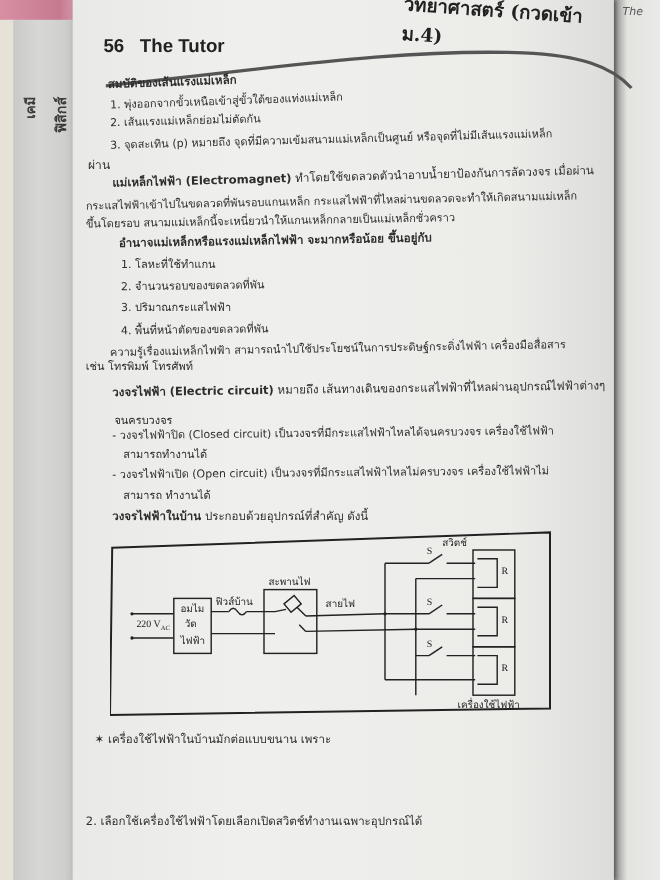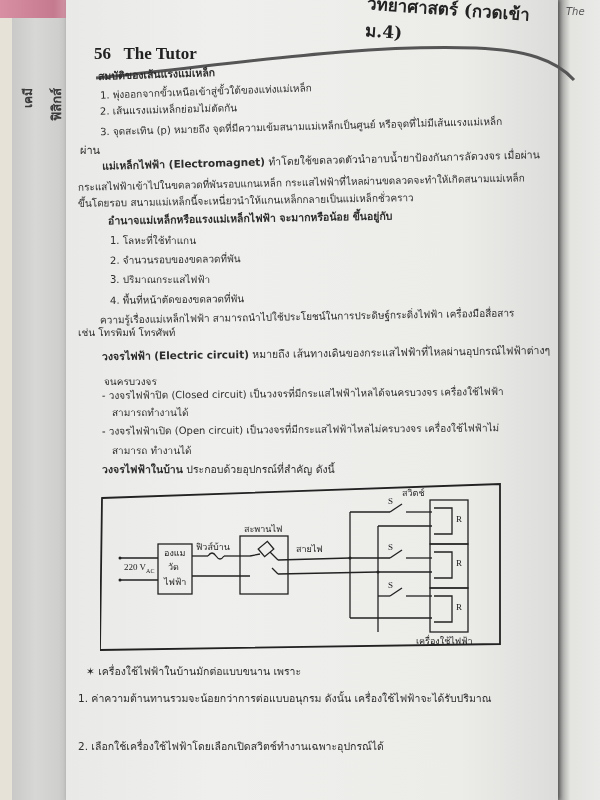--- a/index.html
+++ b/index.html
@@ -20,21 +20,21 @@
     position:absolute; left:66px; top:0; width:492px; height:800px;
     background:linear-gradient(90deg,#e9e9e7 0%,#efefed 30%,#ecece9 80%,#dcdcda 100%);
     box-shadow: 2px 0 4px rgba(0,0,0,0.4);
   }
   .next-page { position:absolute; left:558px; top:0; width:61px; height:800px;
     background:linear-gradient(90deg,#8d8d8b,#e3e3e0 20%,#eeeeec); }
   .next-page span { position:absolute; font-size:10px; font-style:italic; color:#555; }
   .header-title { position:absolute; left:300px; top:-4px; font-size:17px; font-weight:bold; color:#222;
     font-family:"DejaVu Serif", serif; transform:rotate(4deg); }
   .header-curve { position:absolute; left:30px; top:30px; width:480px; height:80px; }
-  .page-num { position:absolute; left:28px; top:44px; font-family:Liberation Serif, serif;
+  .page-num { position:absolute; left:28px; top:32px; font-family:Liberation Sans, sans-serif;
     font-size:17px; font-weight:bold; color:#222; }
   .t { position:absolute; font-size:10.5px; white-space:nowrap; color:#2d2d2d; }
   .b { font-weight:bold; }
   .u { }
   .diagram { position:absolute; left:100px; top:482px; width:402px; height:170px; }
   .dlabel { position:absolute; font-size:9px; font-weight:normal; color:#222; white-space:nowrap; }
 </style>
 </head>
 <body>
 
@@ -91,21 +91,20 @@
   <div class="t" style="left:46px; top:443px; font-size:10px;">สามารถ ทำงานได้</div>
   <div class="t" style="left:36px; top:461px; font-size:10.5px;">
     <span class="b">วงจรไฟฟ้าในบ้าน</span>
     <span>ประกอบด้วยอุปกรณ์ที่สำคัญ ดังนี้</span>
   </div>
 
   <div class="t" style="left:20px; top:663px; font-size:10.5px;">
     <span>✶</span>
     <span>เครื่องใช้ไฟฟ้าในบ้านมักต่อแบบขนาน  เพราะ</span>
   </div>
-  <div class="t" style="left:12px; top:690px; font-size:10.5px;">1.  ค่าความต้านทานรวมจะน้อยกว่าการต่อแบบอนุกรม ดังนั้น เครื่องใช้ไฟฟ้าจะได้รับปริมาณ</div>
   <div class="t" style="left:12px; top:738px; font-size:10.5px;">2.  เลือกใช้เครื่องใช้ไฟฟ้าโดยเลือกเปิดสวิตช์ทำงานเฉพาะอุปกรณ์ได้</div>
 </div>
 
 <div class="diagram">
   <svg width="402" height="170" viewBox="0 0 402 170">
     <g stroke="#222" fill="none" stroke-width="1.3">
       <polygon points="2,16 400,2 400,162 0,168" stroke-width="1.8"></polygon>
 
       <line x1="20" y1="76" x2="58" y2="76"></line>
       <line x1="20" y1="98" x2="58" y2="98"></line>
@@ -152,21 +151,21 @@
     <g fill="#222">
       <circle cx="20" cy="76" r="1.5"></circle>
         <circle cx="20" cy="98" r="1.5"></circle>
       <circle cx="278" cy="90" r="1.5"></circle>
         <circle cx="250" cy="76" r="1.5"></circle>
     </g>
   </svg>
   <span class="dlabel" style="left:24px; top:80px; font-family:'Liberation Serif',serif;">
     <span>220 V</span><sub style="font-size:6px;">AC</sub>
   </span>
-  <span class="dlabel" style="left:64px; top:64px;">องแม</span>
+  <span class="dlabel" style="left:64px; top:64px;">อมไม</span>
   <span class="dlabel" style="left:68px; top:78px;">วัด</span>
   <span class="dlabel" style="left:64px; top:93px;">ไฟฟ้า</span>
   <span class="dlabel" style="left:96px; top:58px;">ฟิวส์บ้าน</span>
   <span class="dlabel" style="left:144px; top:40px;">สะพานไฟ</span>
   <span class="dlabel" style="left:196px; top:60px;">สายไฟ</span>
   <span class="dlabel" style="left:302px; top:4px;">สวิตช์</span>
   <span class="dlabel" style="left:288px; top:14px; font-family:'Liberation Serif',serif;">S</span>
   <span class="dlabel" style="left:288px; top:60px; font-family:'Liberation Serif',serif;">S</span>
   <span class="dlabel" style="left:288px; top:98px; font-family:'Liberation Serif',serif;">S</span>
   <span class="dlabel" style="left:356px; top:32px; font-family:'Liberation Serif',serif;">R</span>

